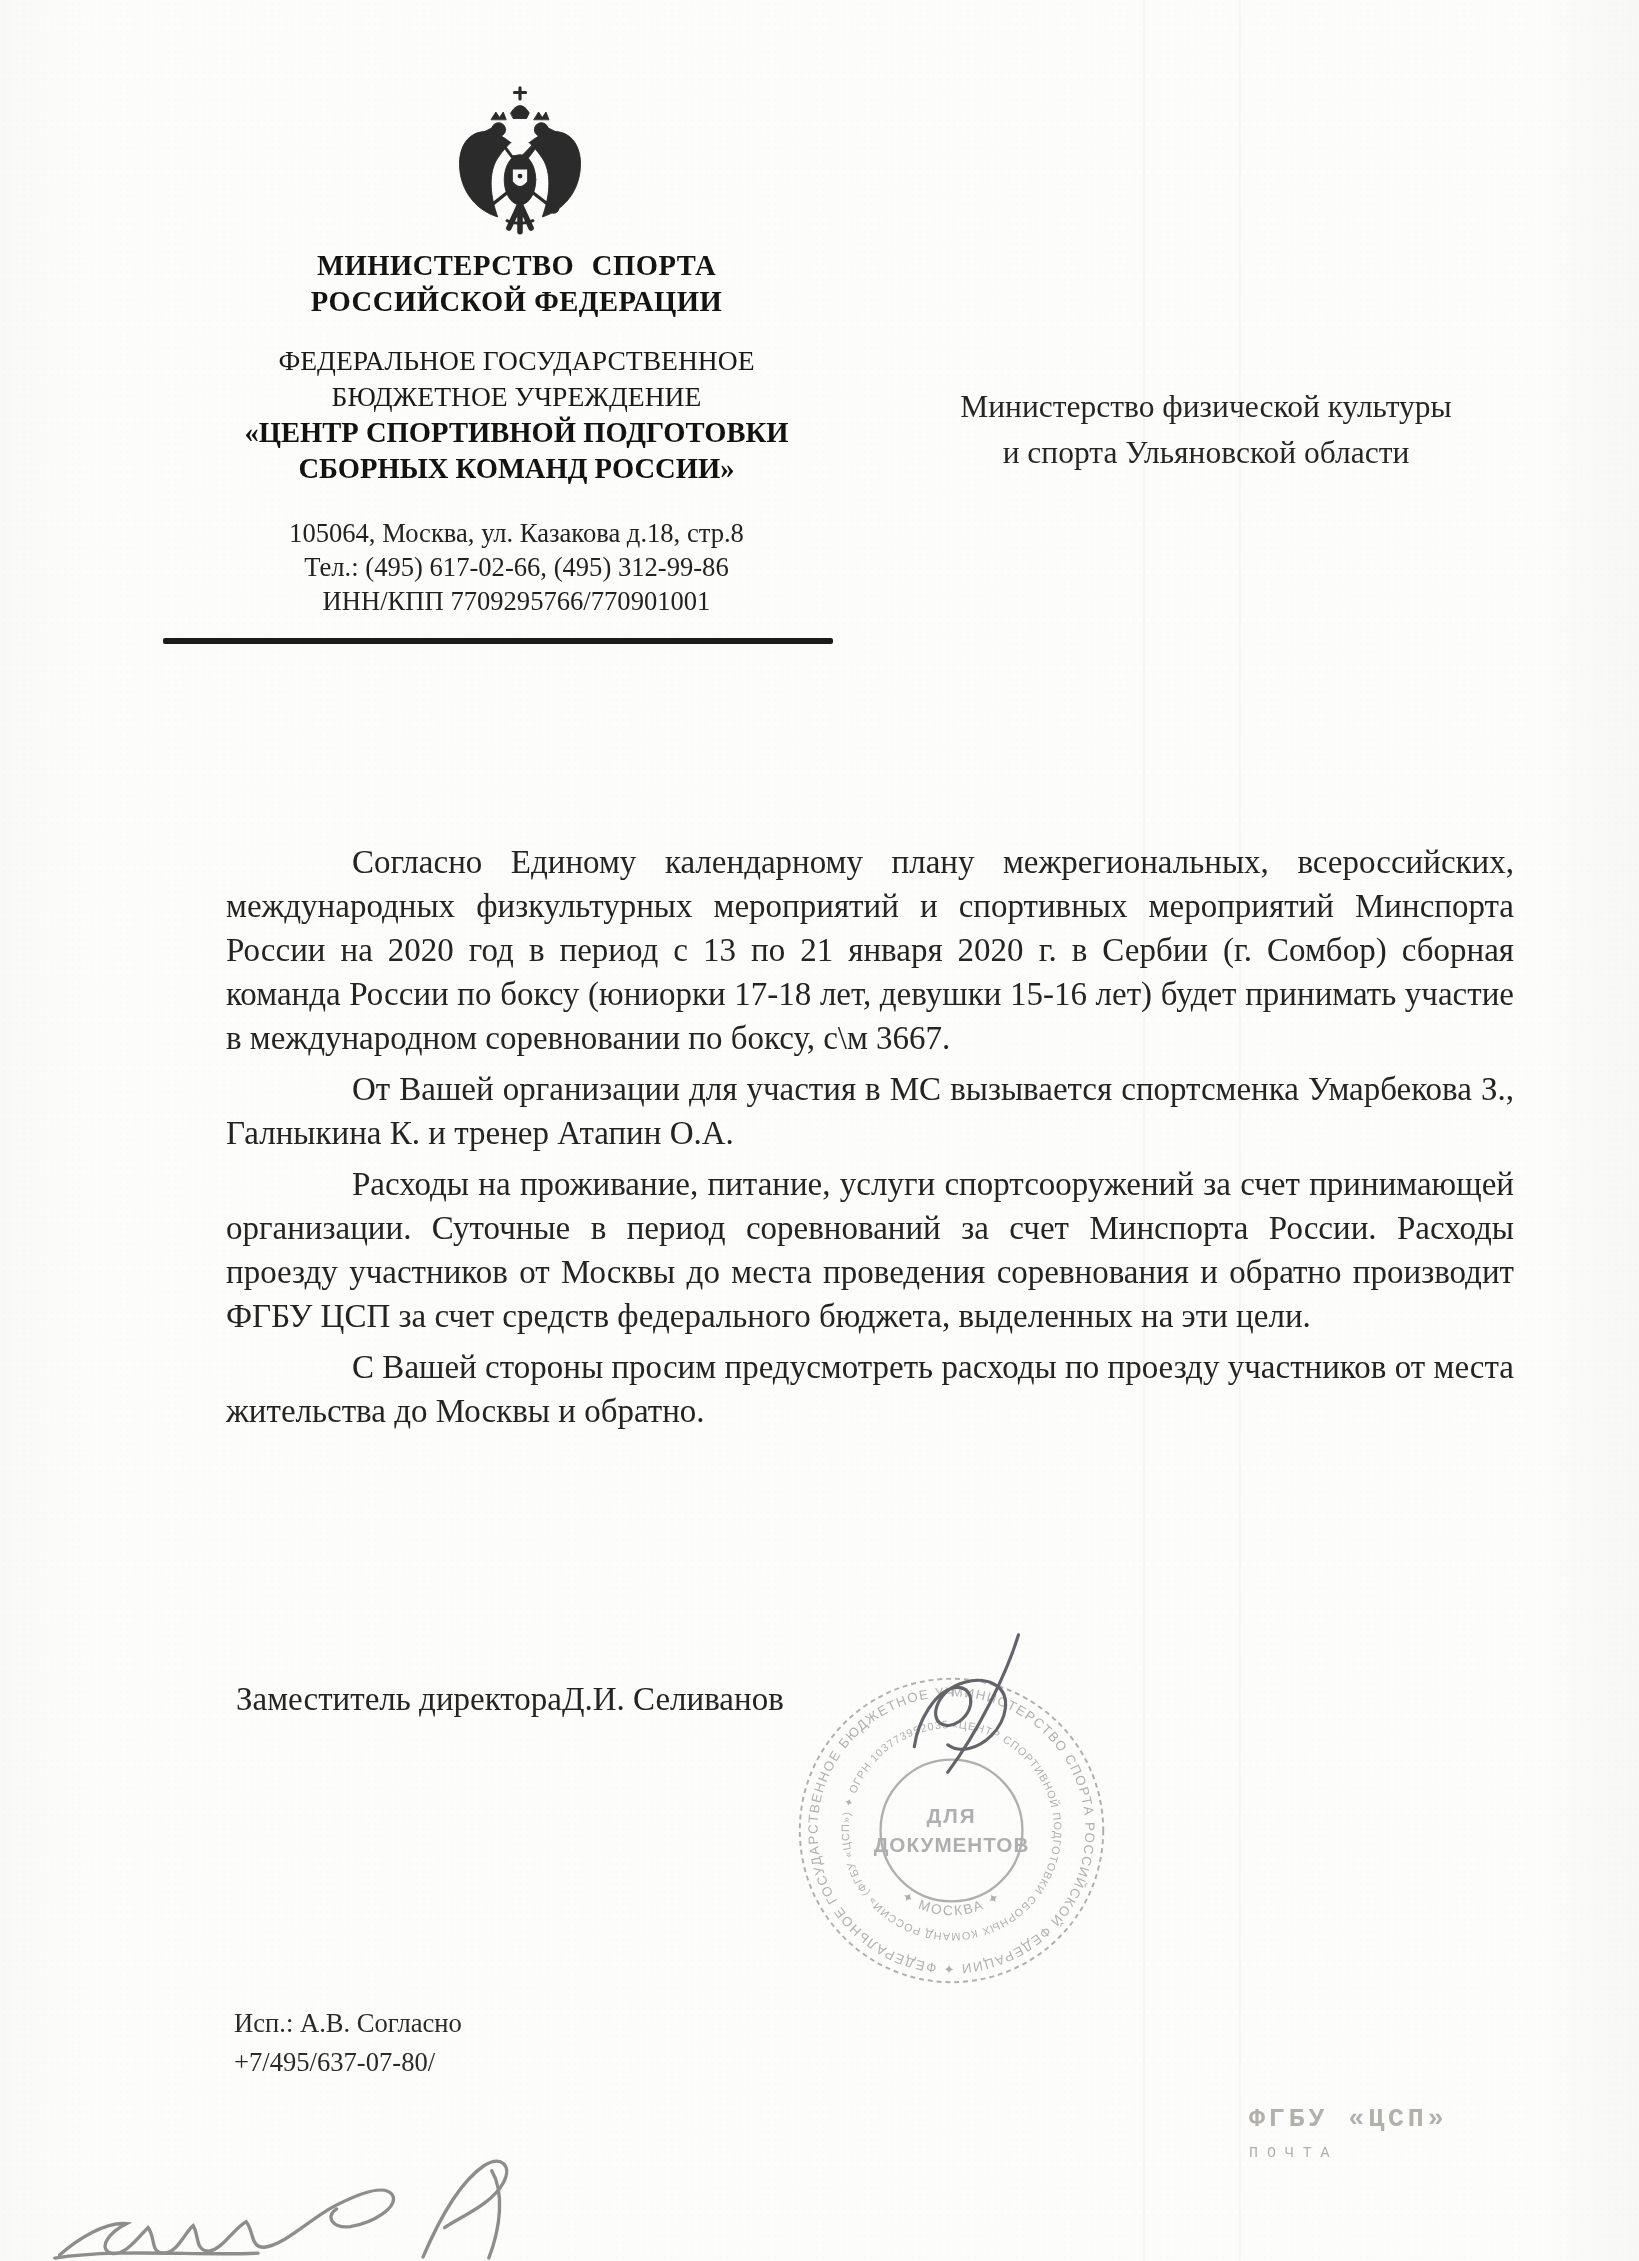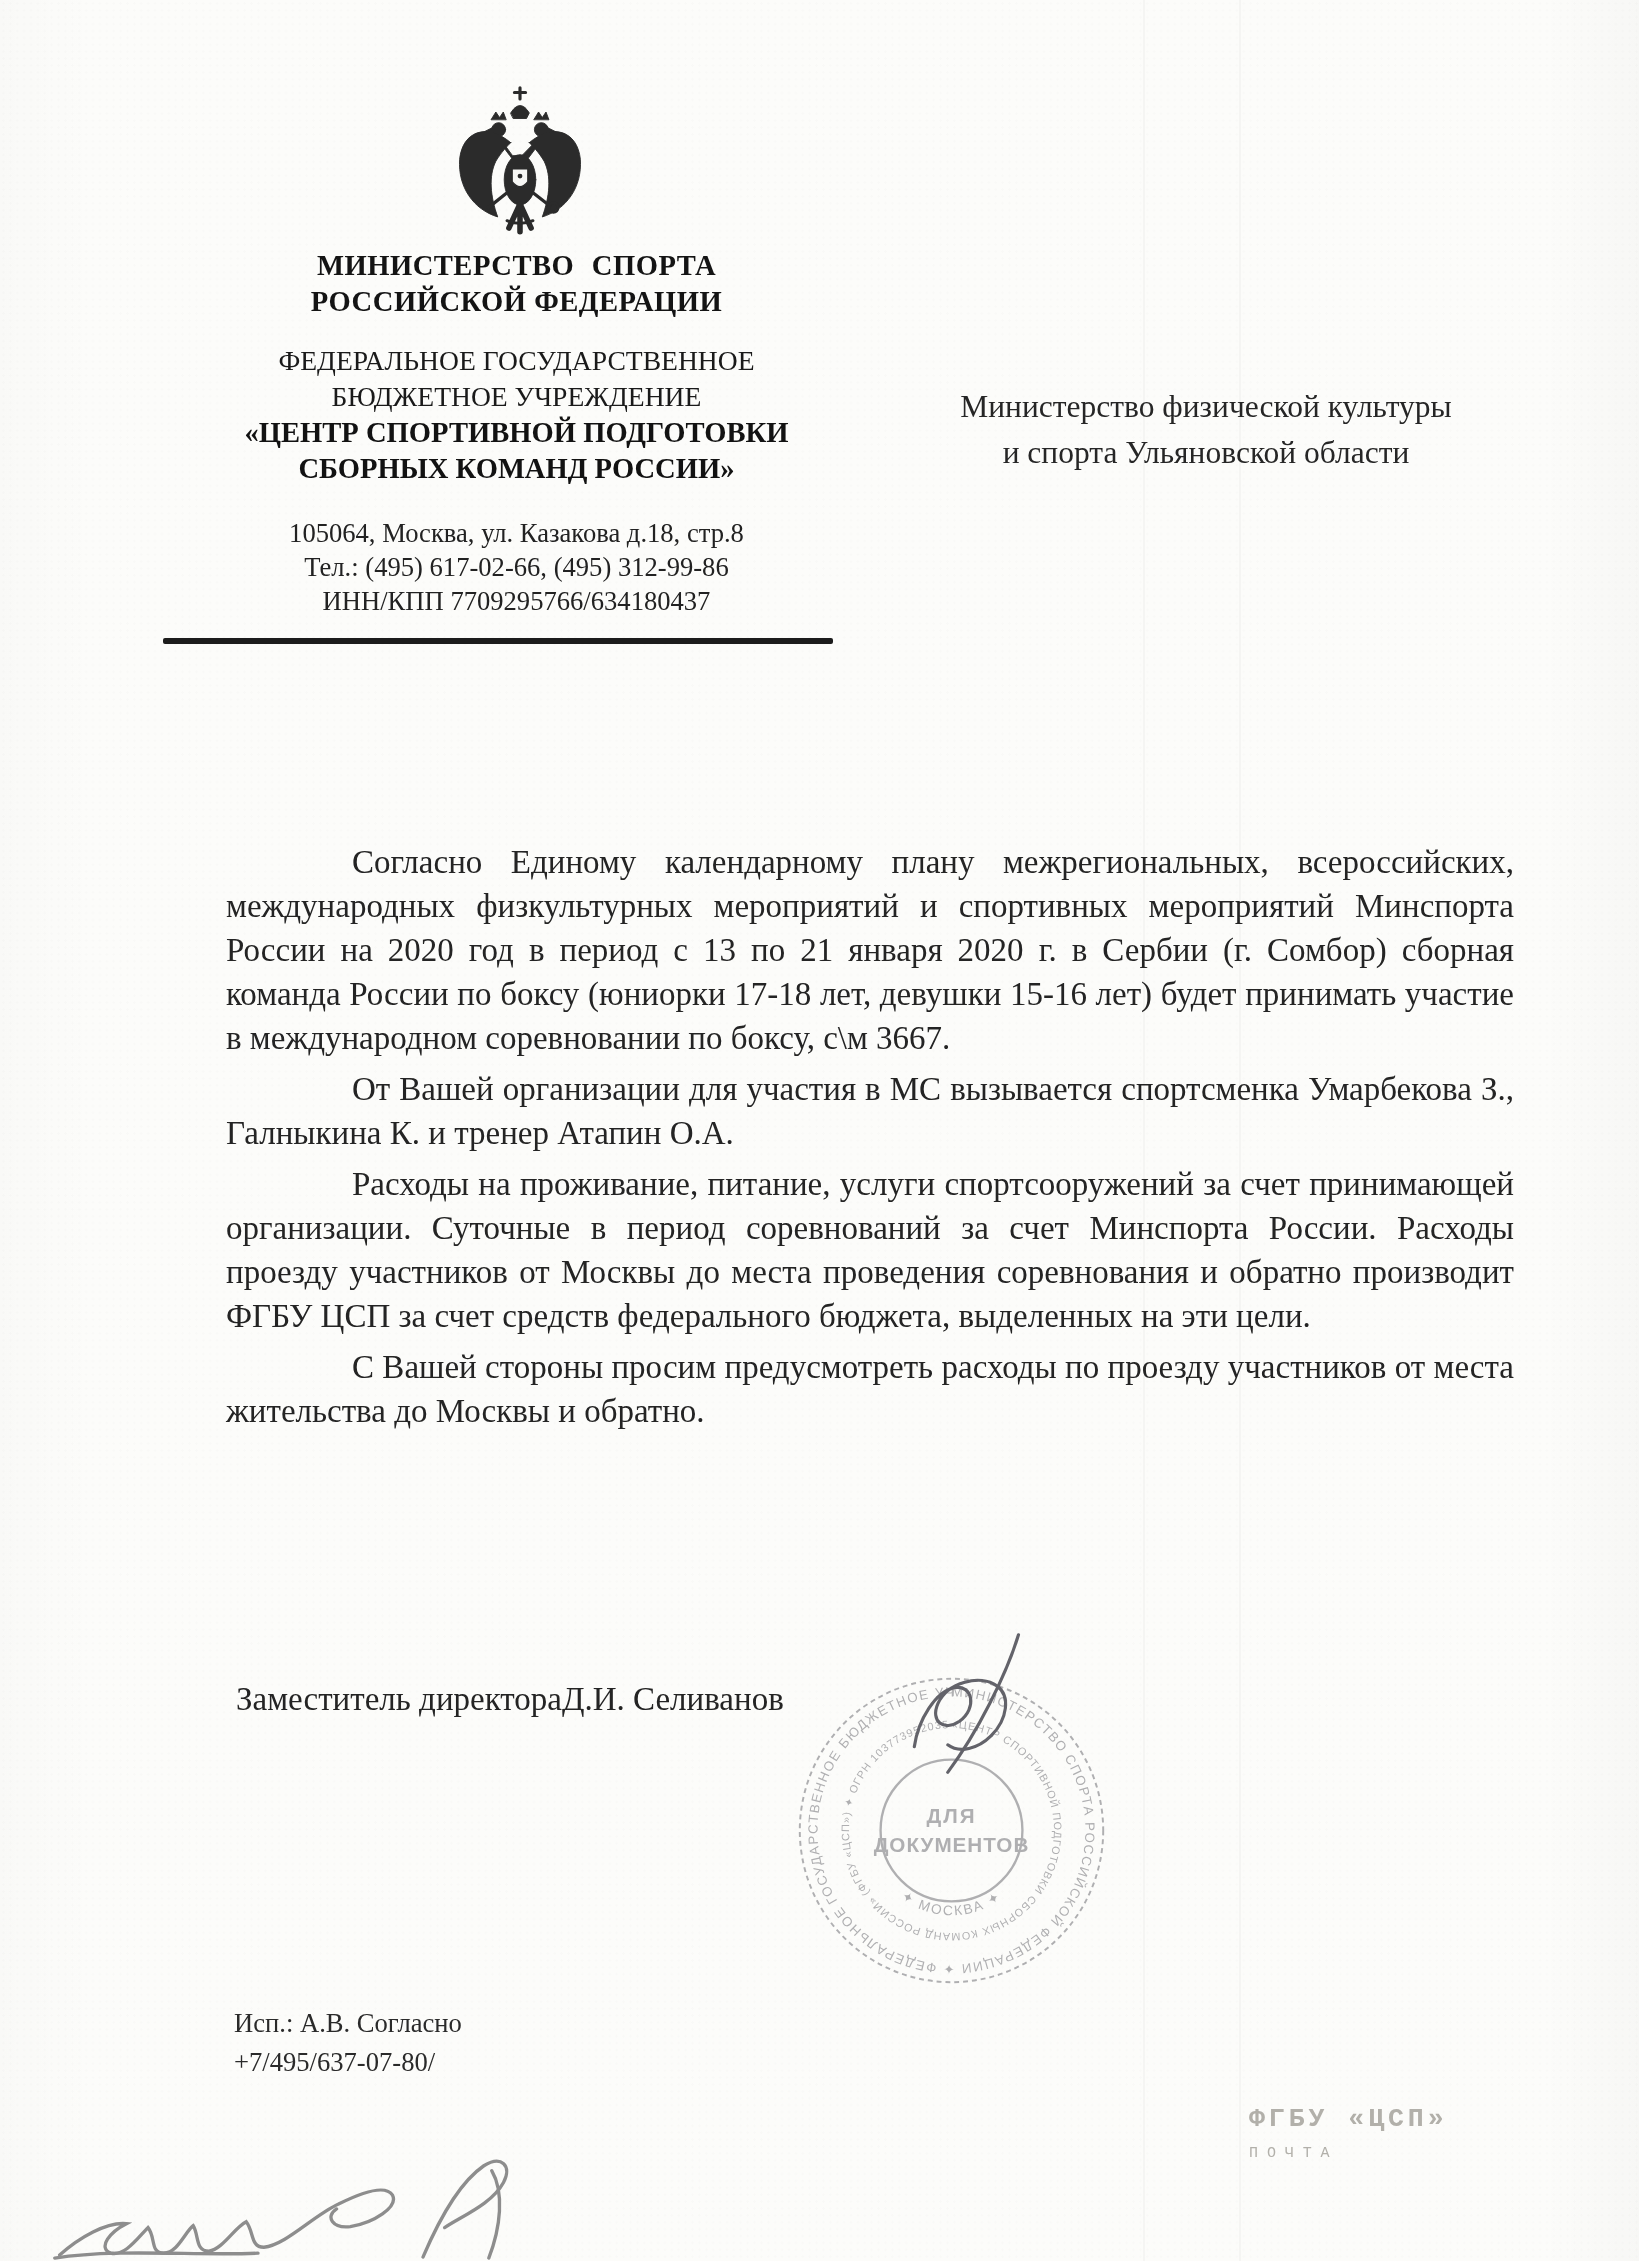--- a/index.html
+++ b/index.html
@@ -111,21 +111,21 @@
   </div>
 
   <div class="abs lh-block ministry center">
     <div class="l1">МИНИСТЕРСТВО СПОРТА</div>
     <div>РОССИЙСКОЙ ФЕДЕРАЦИИ</div>
   </div>
 
   <div class="abs lh-block addr center">
     <div>105064, Москва, ул. Казакова д.18, стр.8</div>
     <div>Тел.: (495) 617-02-66, (495) 312-99-86</div>
-    <div>ИНН/КПП 7709295766/634180437</div>
+    <div>ИНН/КПП 7709295766/770901001</div>
   </div>
 
   <div class="abs rule"></div>
 
   <div class="abs recipient center">
     <div>Министерство физической культуры</div>
     <div>и спорта Ульяновской области</div>
   </div>
 
 

